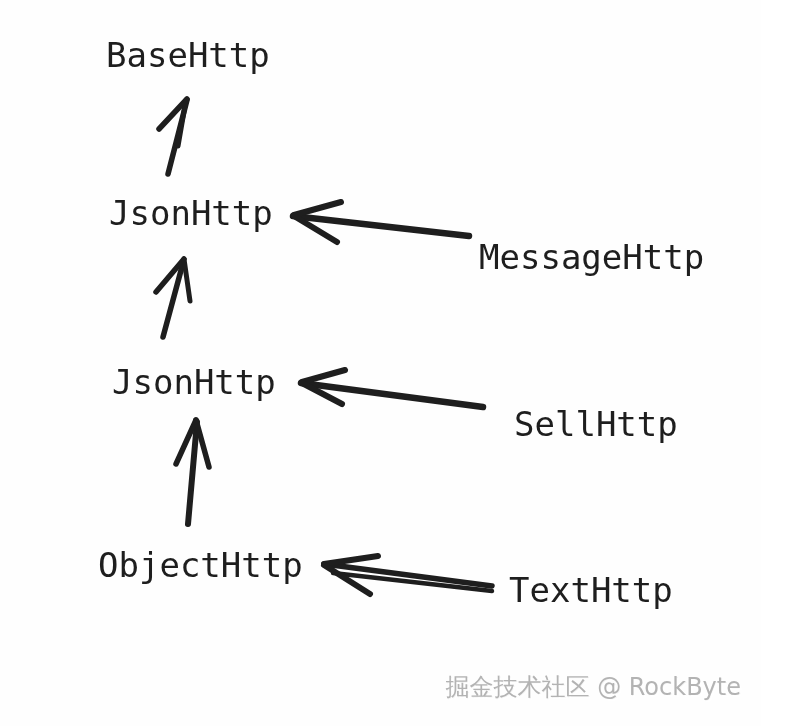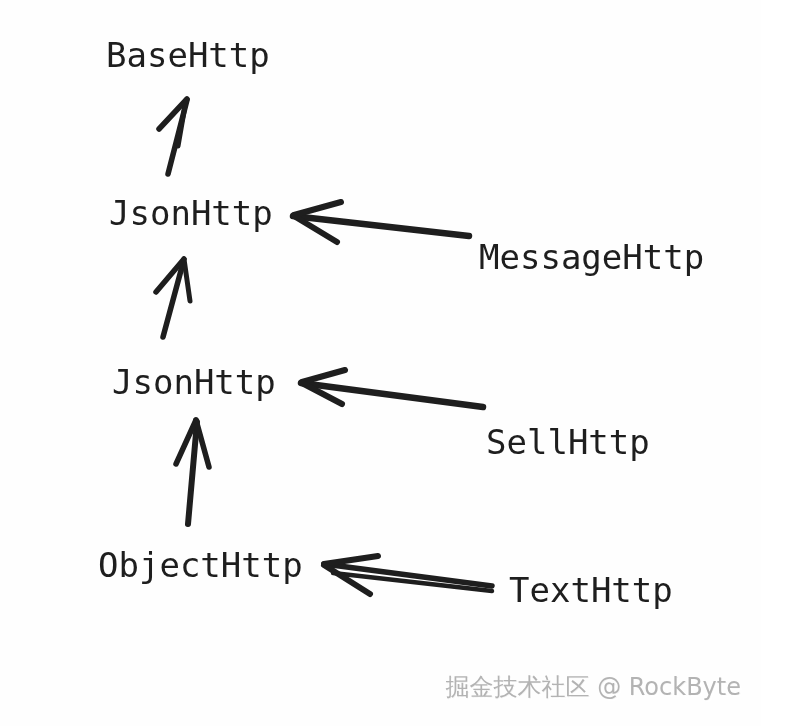--- a/index.html
+++ b/index.html
@@ -99,19 +99,19 @@
   <div class="node-label" style="left:106px; top:38px;">BaseHttp</div>
 
   <div class="node-label" style="left:109px; top:196px;">JsonHttp</div>
 
   <div class="node-label" style="left:112px; top:365px;">JsonHttp</div>
 
   <div class="node-label" style="left:98px; top:548px;">ObjectHttp</div>
 
   <div class="node-label" style="left:479px; top:240px;">MessageHttp</div>
 
-  <div class="node-label" style="left:486px; top:407px;margin-top:18px;">SellHttp</div>
+  <div class="node-label" style="left:514px; top:407px;">SellHttp</div>
 
   <div class="node-label" style="left:509px; top:573px;">TextHttp</div>
 
   <div class="watermark">掘金技术社区 @ RockByte</div>
 
 </div>
 
 </body></html>

